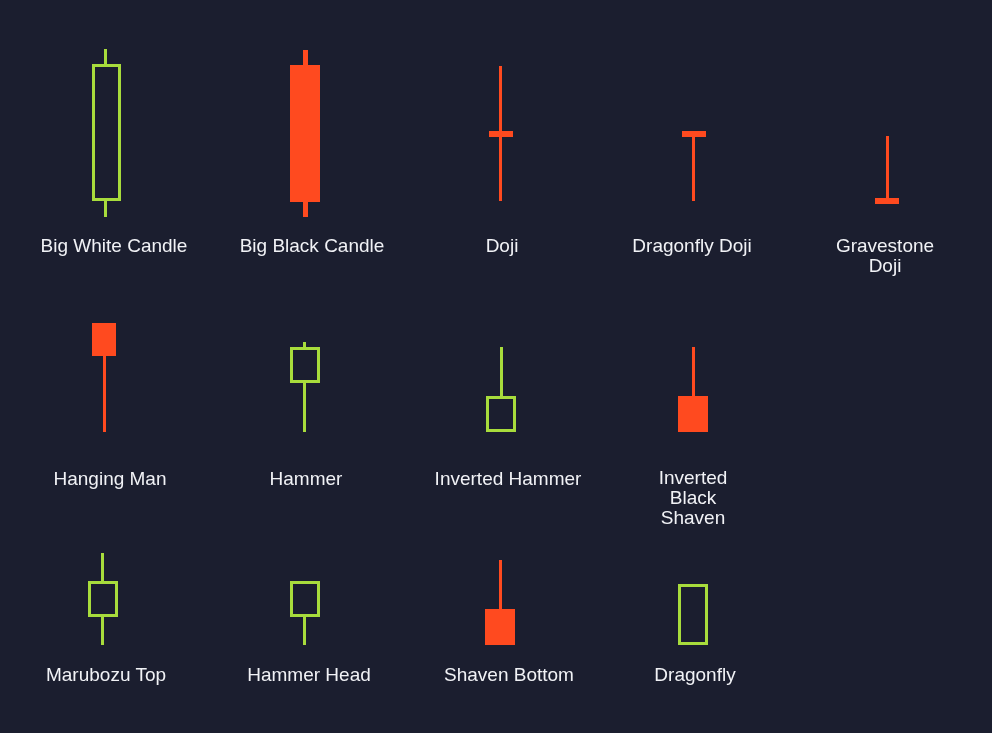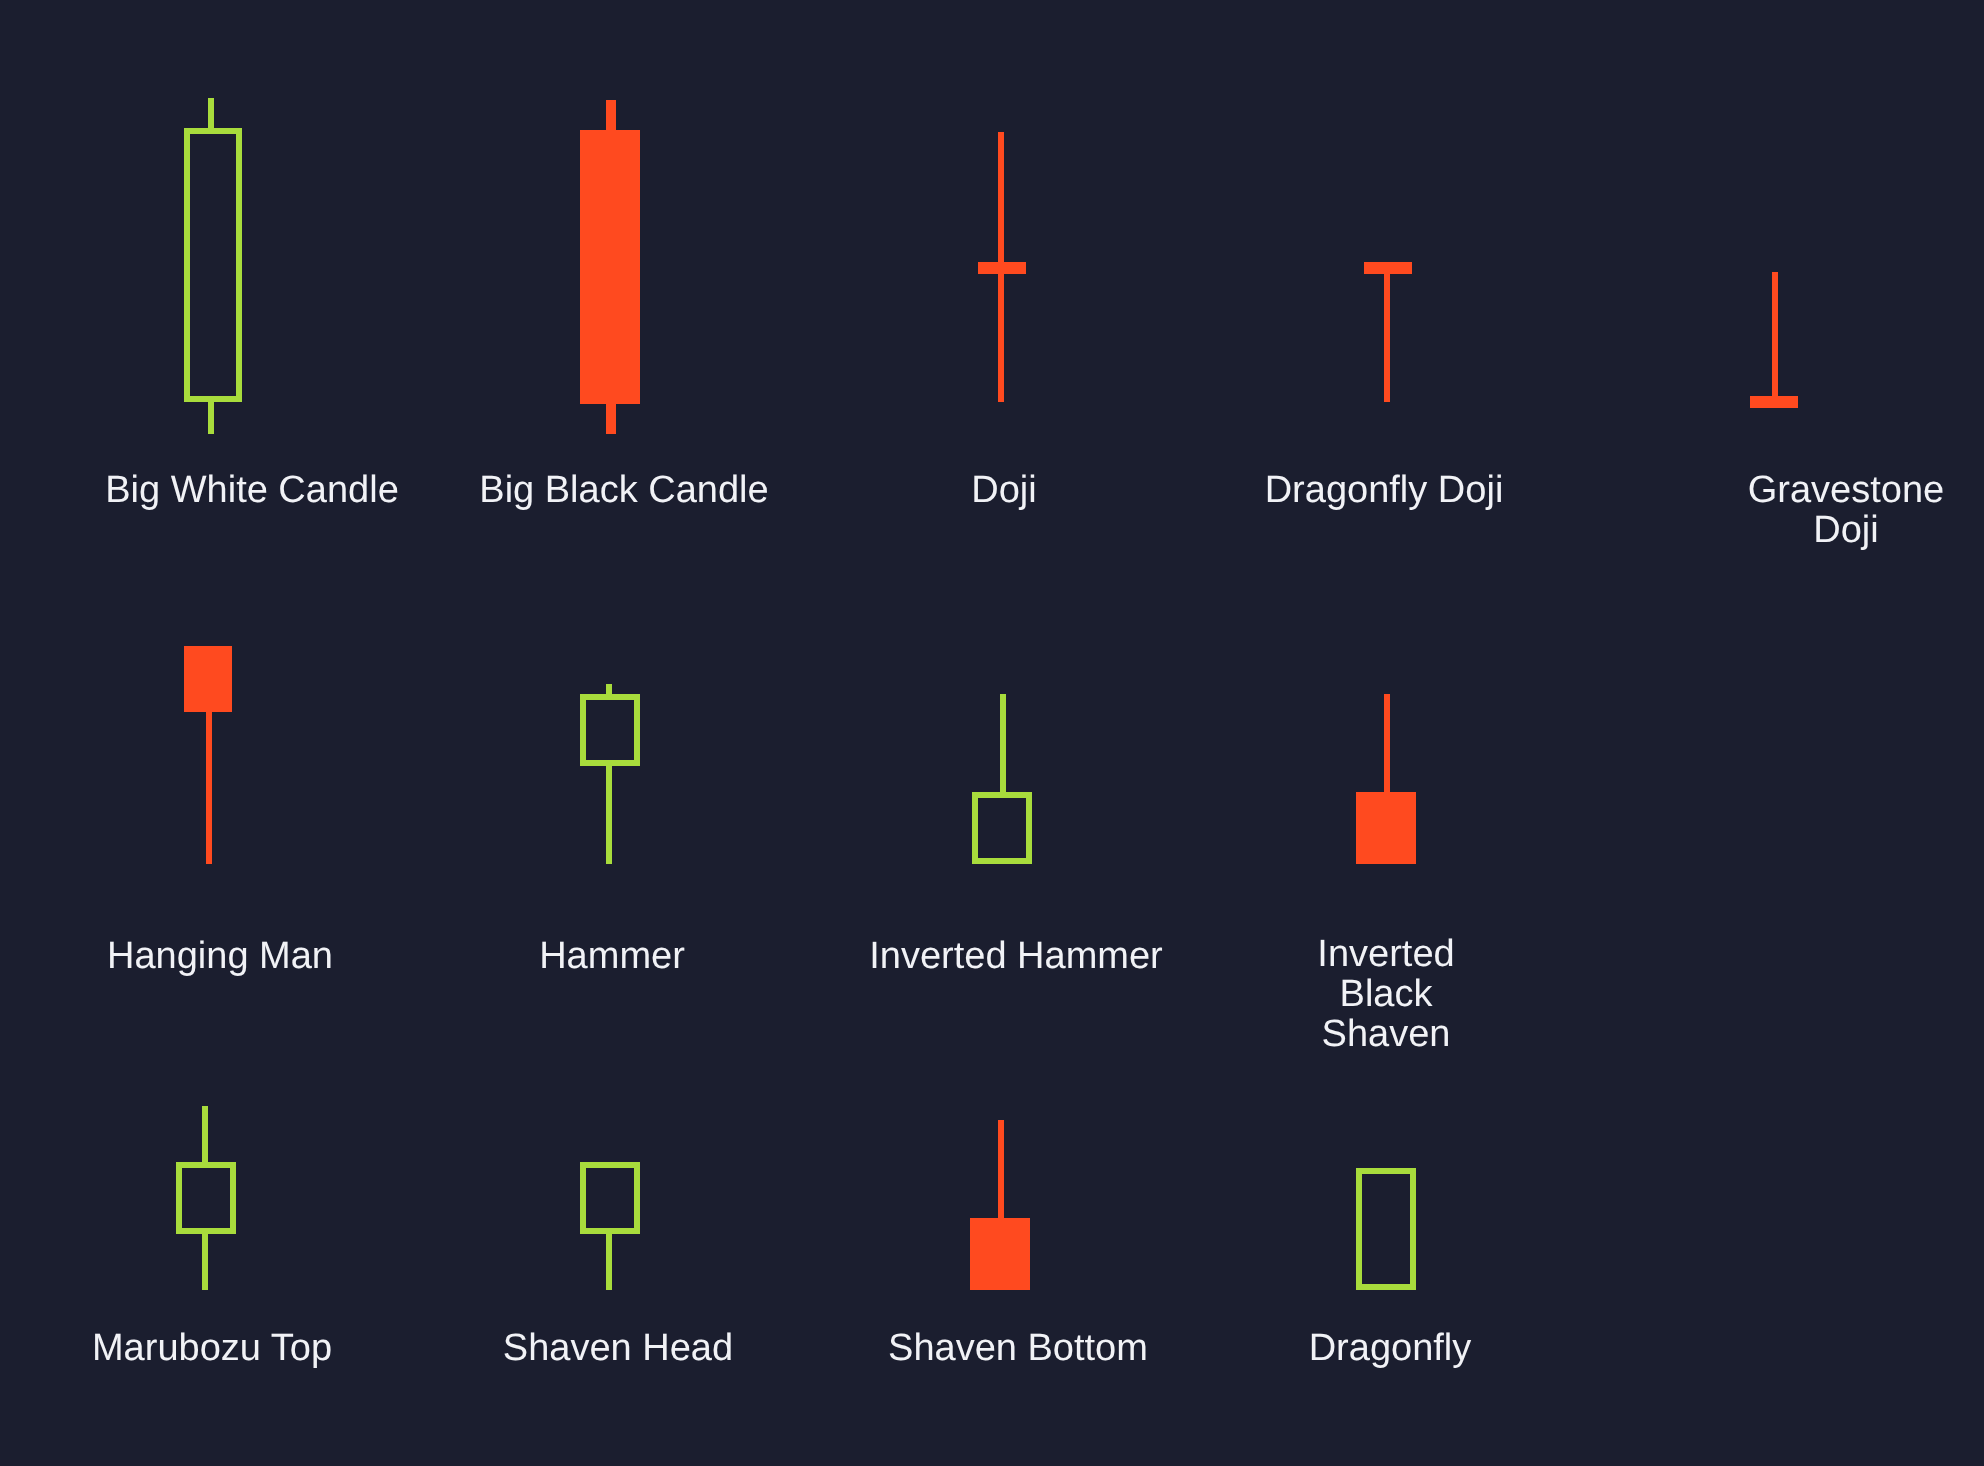--- a/index.html
+++ b/index.html
@@ -25,21 +25,21 @@
       transform: translateX(-50%);
     }
   </style>
 </head>
 <body>
 
 <div>
   <div class="shape wick-green" style="left:104px; top:49px; width:3px; height:16px;"></div>
   <div class="shape body-hollow" style="left:92px; top:64px; width:29px; height:137px;"></div>
   <div class="shape wick-green" style="left:104px; top:200px; width:3px; height:17px;"></div>
-  <div class="label" style="left:126px; top:236px;text-align:right;">Big White Candle</div>
+  <div class="label" style="left:114px; top:236px;text-align:right;">Big White Candle</div>
 </div>
 
 <div>
   <div class="shape wick-red" style="left:303px; top:50px; width:5px; height:16px;"></div>
   <div class="shape body-filled" style="left:290px; top:65px; width:30px; height:137px;"></div>
   <div class="shape wick-red" style="left:303px; top:201px; width:5px; height:16px;"></div>
   <div class="label" style="left:312px; top:236px;">Big Black Candle</div>
 </div>
 
 <div>
@@ -50,21 +50,21 @@
 
 <div>
   <div class="shape wick-red" style="left:682px; top:131px; width:24px; height:6px;"></div>
   <div class="shape wick-red" style="left:692px; top:134px; width:3px; height:67px;"></div>
   <div class="label" style="left:692px; top:236px;">Dragonfly Doji</div>
 </div>
 
 <div>
   <div class="shape wick-red" style="left:886px; top:136px; width:3px; height:65px;"></div>
   <div class="shape wick-red" style="left:875px; top:198px; width:24px; height:6px;"></div>
-  <div class="label" style="left:885px; top:236px;margin-left:38px;">Gravestone Doji</div>
+  <div class="label" style="left:885px; top:236px;">Gravestone Doji</div>
 </div>
 
 <div>
   <div class="shape body-filled" style="left:92px; top:323px; width:24px; height:33px;"></div>
   <div class="shape wick-red" style="left:103px; top:355px; width:3px; height:77px;"></div>
   <div class="label" style="left:110px; top:469px;">Hanging Man</div>
 </div>
 
 <div>
   <div class="shape wick-green" style="left:303px; top:342px; width:3px; height:6px;"></div>
@@ -90,21 +90,21 @@
 <div>
   <div class="shape wick-green" style="left:101px; top:553px; width:3px; height:29px;"></div>
   <div class="shape body-hollow" style="left:88px; top:581px; width:30px; height:36px;"></div>
   <div class="shape wick-green" style="left:101px; top:616px; width:3px; height:29px;"></div>
   <div class="label" style="left:106px; top:665px;">Marubozu Top</div>
 </div>
 
 <div>
   <div class="shape body-hollow" style="left:290px; top:581px; width:30px; height:36px;"></div>
   <div class="shape wick-green" style="left:303px; top:616px; width:3px; height:29px;"></div>
-  <div class="label" style="left:309px; top:665px;">Shaven Head</div>
+  <div class="label" style="left:309px; top:665px;">Hammer Head</div>
 </div>
 
 <div>
   <div class="shape wick-red" style="left:499px; top:560px; width:3px; height:50px;"></div>
   <div class="shape body-filled" style="left:485px; top:609px; width:30px; height:36px;"></div>
   <div class="label" style="left:509px; top:665px;">Shaven Bottom</div>
 </div>
 
 <div>
   <div class="shape body-hollow" style="left:678px; top:584px; width:30px; height:61px;"></div>

